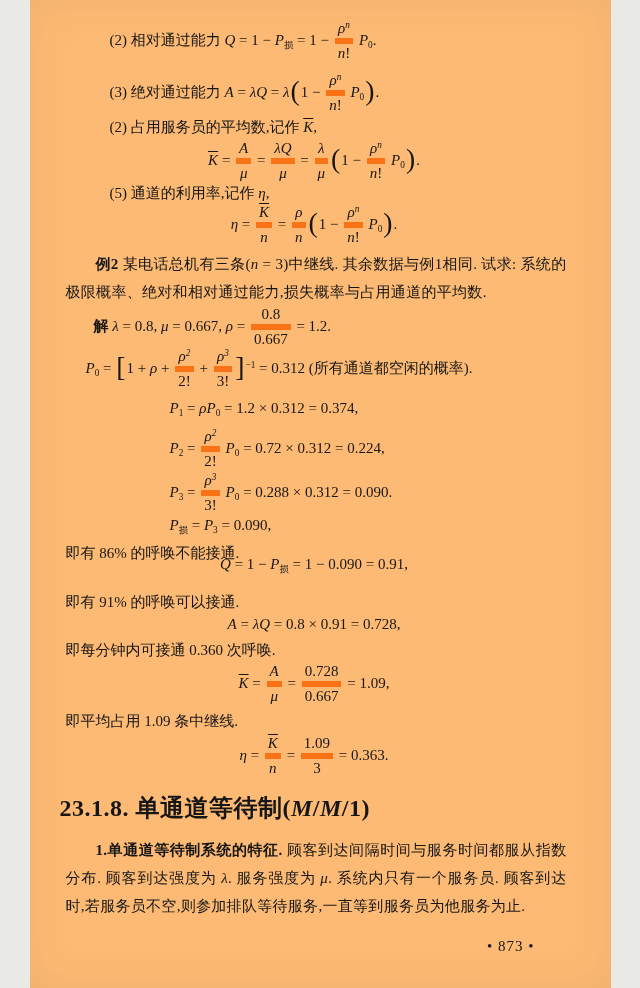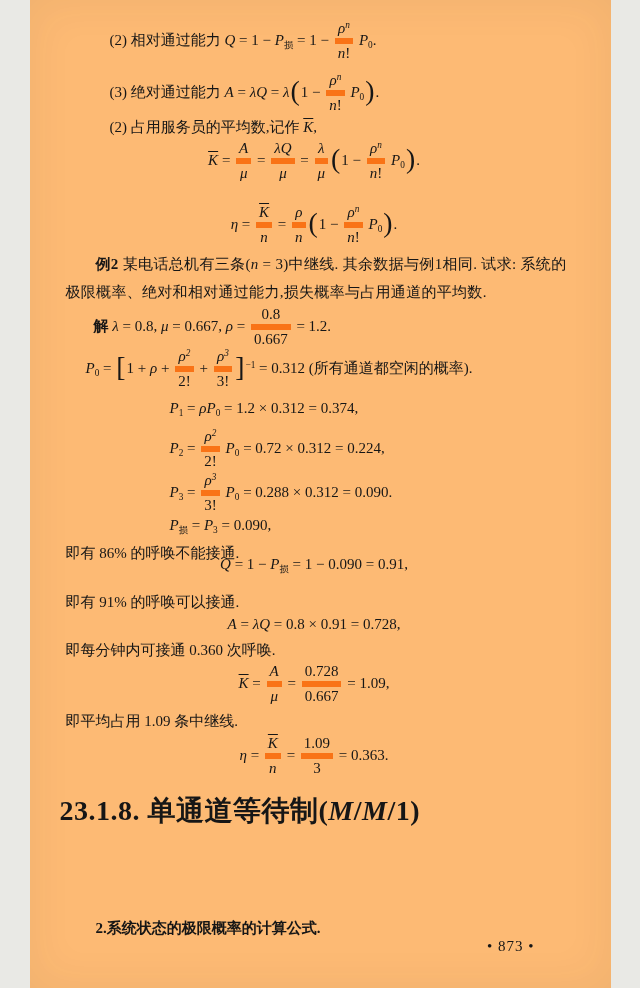--- a/index.html
+++ b/index.html
@@ -11,56 +11,57 @@
     box-shadow:inset 0 0 45px rgba(60,55,40,0.07);
     font-family:"Liberation Serif","DejaVu Serif",serif;
     color:#161616;
     font-size:15px;
     overflow:hidden;
   }
   .abs{position:absolute;}
   .it{font-style:italic;}
   .bold{font-weight:bold;}
   .center{left:36px;right:48px;text-align:center;}
-  .heading{font-size:28px;font-weight:bold;letter-spacing:0.5px;}
+  .heading{font-size:24px;font-weight:bold;letter-spacing:0.5px;}
   .para{left:36px;right:44px;text-align:justify;text-indent:2em;line-height:28px;letter-spacing:0.3px;}
   .pnum{letter-spacing:1px;font-weight:normal;}
   sub{font-size:62%;font-style:normal;vertical-align:-0.35em;letter-spacing:0;}
   sup{font-size:62%;vertical-align:0.5em;letter-spacing:0;}
   .sp{font-size:62%;vertical-align:0.55em;font-style:normal;}
   .over{text-decoration:overline;}
   .frac{display:inline-block;vertical-align:middle;text-align:center;margin:0 2px;}
   .frac .num{display:block;padding:0 3px 1px;border-bottom:6px solid #f97316;line-height:1.15;}
   .frac .den{display:block;padding:1px 3px 0;line-height:1.15;}
   .bigp{display:inline-block;font-size:185%;line-height:1;vertical-align:middle;margin:0 1px;transform:translateY(-2px);}
 </style>
 </head>
 <body>
 
 <div class="page">
   <div class="abs" style="top:20px;left:80px"><span>(2) 相对通过能力 </span><span class="it">Q</span><span> = 1 − </span><span class="it">P<sub>损</sub></span><span> = 1 − </span><span class="frac"><span class="num"><span class="it">ρ<sup>n</sup></span></span><span class="den"><span class="it">n</span><span>!</span></span></span><span> </span><span class="it">P<sub>0</sub></span><span>.</span></div>
   <div class="abs" style="top:72px;left:80px"><span>(3) 绝对通过能力 </span><span class="it">A</span><span> = </span><span class="it">λQ</span><span> = </span><span class="it">λ</span><span class="bigp">(</span><span>1 − </span><span class="frac"><span class="num"><span class="it">ρ<sup>n</sup></span></span><span class="den"><span class="it">n</span><span>!</span></span></span><span> </span><span class="it">P<sub>0</sub></span><span class="bigp">)</span><span>.</span></div>
   <div class="abs" style="top:118px;left:80px"><span>(2) 占用服务员的平均数,记作 </span><span class="it over">K</span><span>,</span></div>
   <div class="abs center" style="top:140px"><span class="it over">K</span><span> = </span><span class="frac"><span class="num"><span class="it">A</span></span><span class="den"><span class="it">μ</span></span></span><span> = </span><span class="frac"><span class="num"><span class="it">λQ</span></span><span class="den"><span class="it">μ</span></span></span><span> = </span><span class="frac"><span class="num"><span class="it">λ</span></span><span class="den"><span class="it">μ</span></span></span><span class="bigp">(</span><span>1 − </span><span class="frac"><span class="num"><span class="it">ρ<sup>n</sup></span></span><span class="den"><span class="it">n</span><span>!</span></span></span><span> </span><span class="it">P<sub>0</sub></span><span class="bigp">)</span><span>.</span></div>
+  <div class="abs" style="top:184px;left:80px"><span>(5) 通道的利用率,记作 </span><span class="it">η</span><span>,</span></div>
   <div class="abs center" style="top:204px"><span class="it">η</span><span> = </span><span class="frac"><span class="num"><span class="it over">K</span></span><span class="den"><span class="it">n</span></span></span><span> = </span><span class="frac"><span class="num"><span class="it">ρ</span></span><span class="den"><span class="it">n</span></span></span><span class="bigp">(</span><span>1 − </span><span class="frac"><span class="num"><span class="it">ρ<sup>n</sup></span></span><span class="den"><span class="it">n</span><span>!</span></span></span><span> </span><span class="it">P<sub>0</sub></span><span class="bigp">)</span><span>.</span></div>
 
   <div class="abs para" style="top:250px"><span class="bold">例2</span><span>  某电话总机有三条(</span><span class="it">n</span><span> = 3)中继线. 其余数据与例1相同. 试求: 系统的极限概率、绝对和相对通过能力,损失概率与占用通道的平均数.</span></div>
 
   <div class="abs" style="top:306px;left:64px"><span class="bold">解</span><span>  </span><span class="it">λ</span><span> = 0.8,  </span><span class="it">μ</span><span> = 0.667,  </span><span class="it">ρ</span><span> = </span><span class="frac"><span class="num"><span>0.8</span></span><span class="den"><span>0.667</span></span></span><span> = 1.2.</span></div>
   <div class="abs" style="top:348px;left:56px"><span class="it">P<sub>0</sub></span><span> = </span><span class="bigp">[</span><span>1 + </span><span class="it">ρ</span><span> + </span><span class="frac"><span class="num"><span class="it">ρ<sup>2</sup></span></span><span class="den"><span>2!</span></span></span><span> + </span><span class="frac"><span class="num"><span class="it">ρ<sup>3</sup></span></span><span class="den"><span>3!</span></span></span><span class="bigp">]</span><sup class="sp">−1</sup><span> = 0.312 (所有通道都空闲的概率).</span></div>
   <div class="abs" style="top:400px;left:140px"><span class="it">P<sub>1</sub></span><span> = </span><span class="it">ρ</span><span class="it">P<sub>0</sub></span><span> = 1.2 × 0.312 = 0.374,</span></div>
   <div class="abs" style="top:428px;left:140px"><span class="it">P<sub>2</sub></span><span> = </span><span class="frac"><span class="num"><span class="it">ρ<sup>2</sup></span></span><span class="den"><span>2!</span></span></span><span> </span><span class="it">P<sub>0</sub></span><span> = 0.72 × 0.312 = 0.224,</span></div>
   <div class="abs" style="top:472px;left:140px"><span class="it">P<sub>3</sub></span><span> = </span><span class="frac"><span class="num"><span class="it">ρ<sup>3</sup></span></span><span class="den"><span>3!</span></span></span><span> </span><span class="it">P<sub>0</sub></span><span> = 0.288 × 0.312 = 0.090.</span></div>
   <div class="abs" style="top:517px;left:140px"><span class="it">P<sub>损</sub></span><span> = </span><span class="it">P<sub>3</sub></span><span> = 0.090,</span></div>
   <div class="abs" style="top:544px;left:36px"><span>即有 86% 的呼唤不能接通.</span></div>
   <div class="abs center" style="top:556px"><span class="it">Q</span><span> = 1 − </span><span class="it">P<sub>损</sub></span><span> = 1 − 0.090 = 0.91,</span></div>
   <div class="abs" style="top:593px;left:36px"><span>即有 91% 的呼唤可以接通.</span></div>
   <div class="abs center" style="top:616px"><span class="it">A</span><span> = </span><span class="it">λQ</span><span> = 0.8 × 0.91 = 0.728,</span></div>
   <div class="abs" style="top:641px;left:36px"><span>即每分钟内可接通 0.360 次呼唤.</span></div>
   <div class="abs center" style="top:663px"><span class="it over">K</span><span> = </span><span class="frac"><span class="num"><span class="it">A</span></span><span class="den"><span class="it">μ</span></span></span><span> = </span><span class="frac"><span class="num"><span>0.728</span></span><span class="den"><span>0.667</span></span></span><span> = 1.09,</span></div>
   <div class="abs" style="top:712px;left:36px"><span>即平均占用 1.09 条中继线.</span></div>
   <div class="abs center" style="top:735px"><span class="it">η</span><span> = </span><span class="frac"><span class="num"><span class="it over">K</span></span><span class="den"><span class="it">n</span></span></span><span> = </span><span class="frac"><span class="num"><span>1.09</span></span><span class="den"><span>3</span></span></span><span> = 0.363.</span></div>
 
   <div class="abs heading" style="top:792px;left:30px"><span>23.1.8. 单通道等待制(</span><span class="it">M</span><span>/</span><span class="it">M</span><span>/1)</span></div>
-  <div class="abs" style="top:919px;left:66px"><span class="bold">2.系统状态的极限概率的计算公式.</span></div>
+  <div class="abs para" style="top:836px"><span class="bold">1.单通道等待制系统的特征.</span><span>  顾客到达间隔时间与服务时间都服从指数分布. 顾客到达强度为 </span><span class="it">λ</span><span>. 服务强度为 </span><span class="it">μ</span><span>. 系统内只有一个服务员. 顾客到达时,若服务员不空,则参加排队等待服务,一直等到服务员为他服务为止.</span></div>
 
   <div class="abs pnum" style="top:938px;right:76px">• 873 •</div>
 </div>
 
 </body></html>

